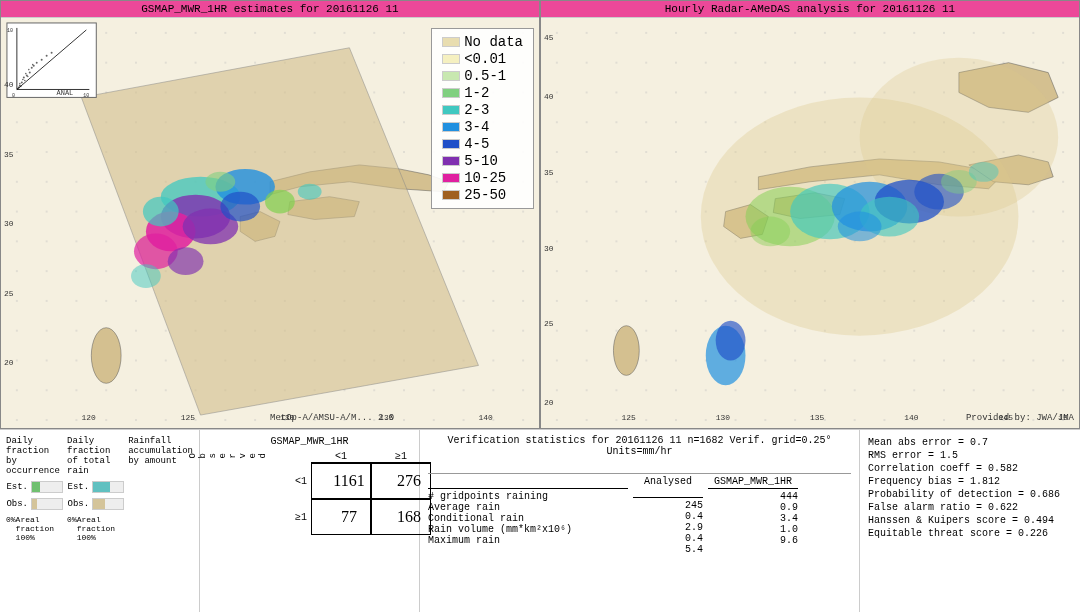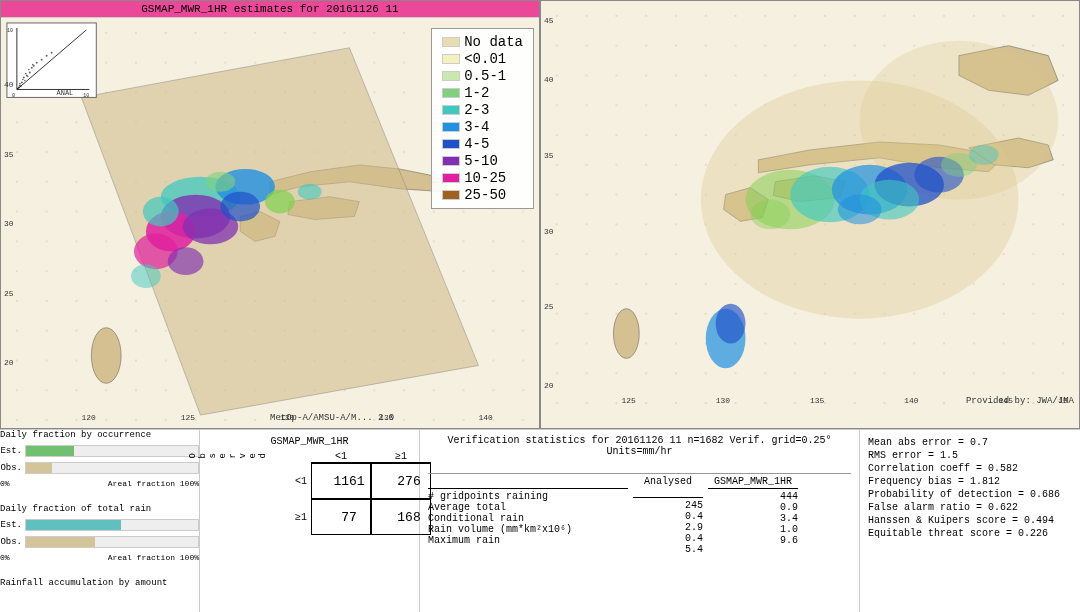--- a/index.html
+++ b/index.html
@@ -101,25 +101,25 @@
       display: flex;
       flex-direction: row;
       width: 100%;
       height: 182px;
       background: #fff;
     }
 
     
     .bar-charts-panel {
       width: 200px;
-      padding: 0;
+      padding: 6px;
       border-right: 1px solid #ccc;
       display: flex;
-      flex-direction: column;
-      gap: 16px;
+      flex-direction: row;
+      gap: 4px;
     }
 
     .bar-chart-section {
       font-size: 9px;
       font-family: 'Courier New', monospace;
     }
 
     .bar-chart-title {
       font-size: 9px;
       margin-bottom: 2px;
@@ -218,22 +218,22 @@
       padding-right: 4px;
     }
 
     .ct-cell {
       width: 60px;
       height: 36px;
       border: 1px solid #000;
       display: flex;
       align-items: center;
       justify-content: center;
-      font-size: 13px;
-      font-family: Liberation Mono, monospace;
+      font-size: 16px;
+      font-family: Liberation Serif, serif;
       padding-left: 16px;
     }
 
     
     .stats-panel {
       flex: 1;
       padding: 5px 8px;
       border-right: 1px solid #ccc;
     }
 
@@ -405,20 +405,21 @@
             <div class="legend-color" style="background:#a06020"></div>
             <span>25-50</span>
           </div>
         </div>
 
         <div class="map-credit-left">MetOp-A/AMSU-A/M... 2.0</div>
       </div>
     </div>
 
     <div class="map-panel">
+      <div class="map-title">Hourly Radar-AMeDAS analysis for 20161126 11</div>
       <div class="map-canvas">
         <svg class="map-svg" viewBox="0 0 540 410" xmlns="http://www.w3.org/2000/svg">
           <rect width="540" height="410" fill="#f5f0e0"></rect>
           <defs>
             <pattern id="dotgrid2" x="0" y="0" width="30" height="30" patternUnits="userSpaceOnUse">
               <circle cx="15" cy="15" r="0.7" fill="#bbb"></circle>
             </pattern>
           </defs>
           <rect width="540" height="410" fill="url(#dotgrid2)"></rect>
 
@@ -545,21 +546,21 @@
       </div>
     </div>
 
     <div class="stats-panel">
       <div class="stats-title">Verification statistics for 20161126 11  n=1682  Verif. grid=0.25°  Units=mm/hr</div>
       <div class="stats-divider"></div>
       <div style="display:flex;gap:5px;">
         <div style="width:200px;font-size:10px;font-family:'Courier New',monospace;">
           <div style="text-align:center;border-bottom:1px solid #000;padding-bottom:1px;margin-bottom:2px;">&nbsp;</div>
           <div># gridpoints raining</div>
-          <div>Average total</div>
+          <div>Average rain</div>
           <div>Conditional rain</div>
           <div>Rain volume (mm*km²x10⁶)</div>
           <div>Maximum rain</div>
         </div>
         <div style="width:70px;font-size:10px;font-family:'Courier New',monospace;text-align:right;">
           <div style="text-align:center;border-bottom:1px solid #000;padding-bottom:10px;margin-bottom:2px;">Analysed</div>
           <div>245</div>
           <div>0.4</div>
           <div>2.9</div>
           <div>0.4</div>

